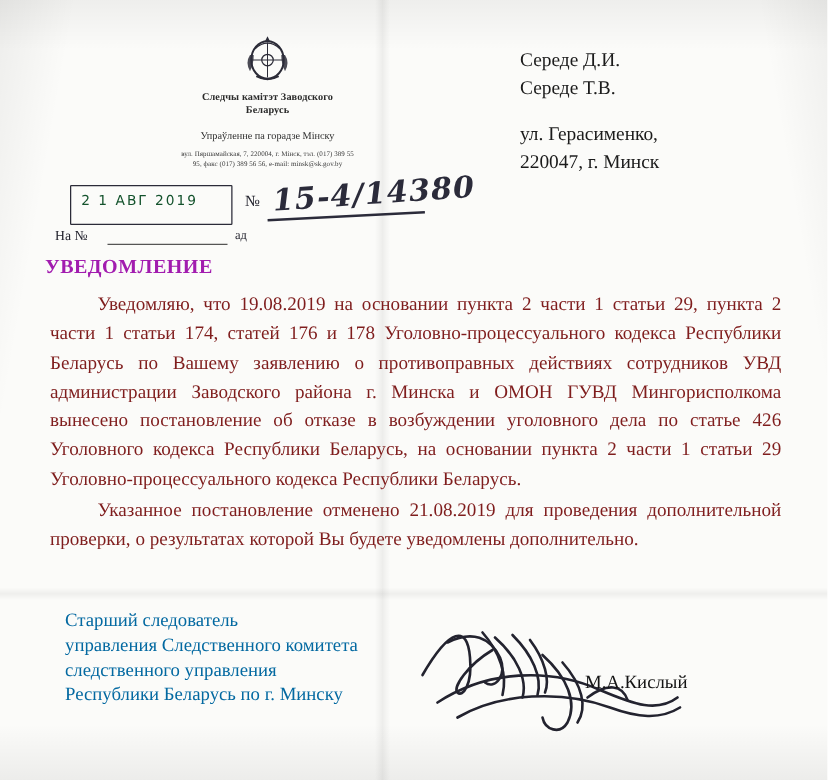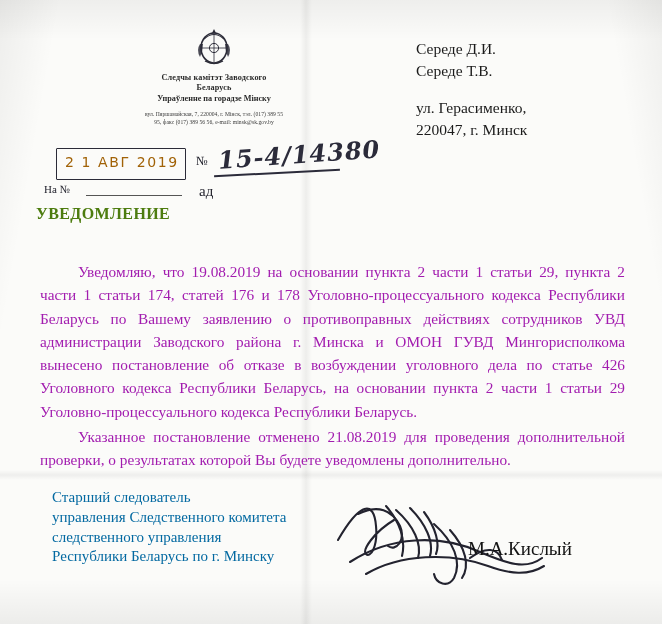--- a/index.html
+++ b/index.html
@@ -77,23 +77,23 @@
     text-align: center;
     line-height: 1.25;
   }
   .lh-org {
     font-size: 8.2px;
     font-weight: bold;
     letter-spacing: 0.1px;
     color: #2a2a2a;
   }
   .lh-dept {
-    margin-top: 0;
+    margin-top: 10px;
     font-size: 8.2px;
-    font-weight: bold;
+    font-weight: normal;
     color: #2a2a2a;
   }
   .lh-addr {
     margin-top: 6px;
     font-size: 5.6px;
     color: #3a3a3a;
     line-height: 1.45;
     letter-spacing: 0.05px;
   }
 
@@ -105,23 +105,23 @@
     width: 128px;
     height: 30px;
     border: 1.6px solid #2b2b38;
     border-radius: 1px;
   }
   .stamp-date {
     position: absolute;
     left: 8px;
     top: 5px;
     font-family: "DejaVu Sans", sans-serif;
-    font-size: 14px;
+    font-size: 11px;
     letter-spacing: 1.6px;
-    color: #a16207;
+    color: #14532d;
   }
   .num-label {
     position: absolute;
     left: 168px;
     top: 134px;
     font-size: 12.5px;
     color: #23232e;
   }
   .num-hand {
     position: absolute;
@@ -154,23 +154,23 @@
   .na-no-line {
     position: absolute;
     left: 58px;
     top: 175px;
     width: 96px;
     height: 1px;
     background: #555;
   }
   .ot-label {
     position: absolute;
-    left: 171px;
+    left: 160px;
     top: 163px;
-    font-size: 15px;
+    font-size: 10px;
     color: #23232e;
   }
 
   
   .addressee {
     position: absolute;
     left: 388px;
     top: 18px;
     width: 250px;
     font-size: 15.5px;
@@ -180,55 +180,54 @@
   .addressee .addr-gap { height: 14px; }
 
   
   .doc-title {
     position: absolute;
     left: 36px;
     top: 205px;
     font-size: 16px;
     font-weight: bold;
     letter-spacing: 0.4px;
-    color: #4d7c0f;
+    color: #a21caf;
   }
 
   
   .body-text {
     position: absolute;
     left: 40px;
     top: 232px;
     width: 585px;
     font-size: 15.3px;
     line-height: 1.52;
     text-align: justify;
-    color: #a21caf;
-    margin-top: 28px;
+    color: #7f1d1d;
   }
   .body-text p {
     margin: 0 0 2px 0;
     text-indent: 38px;
   }
 
   
   .sign-block {
     position: absolute;
     left: 52px;
     top: 488px;
     width: 400px;
     font-size: 15px;
     line-height: 1.32;
     color: #0369a1;
   }
   .signer-name {
     position: absolute;
     left: 468px;
     top: 538px;
-    font-size: 19px;
+    font-size: 15px;
     color: #141414;
   }
   .signature-svg {
     position: absolute;
     left: 330px;
     top: 496px;
     width: 230px;
     height: 96px;
     pointer-events: none;
   }

